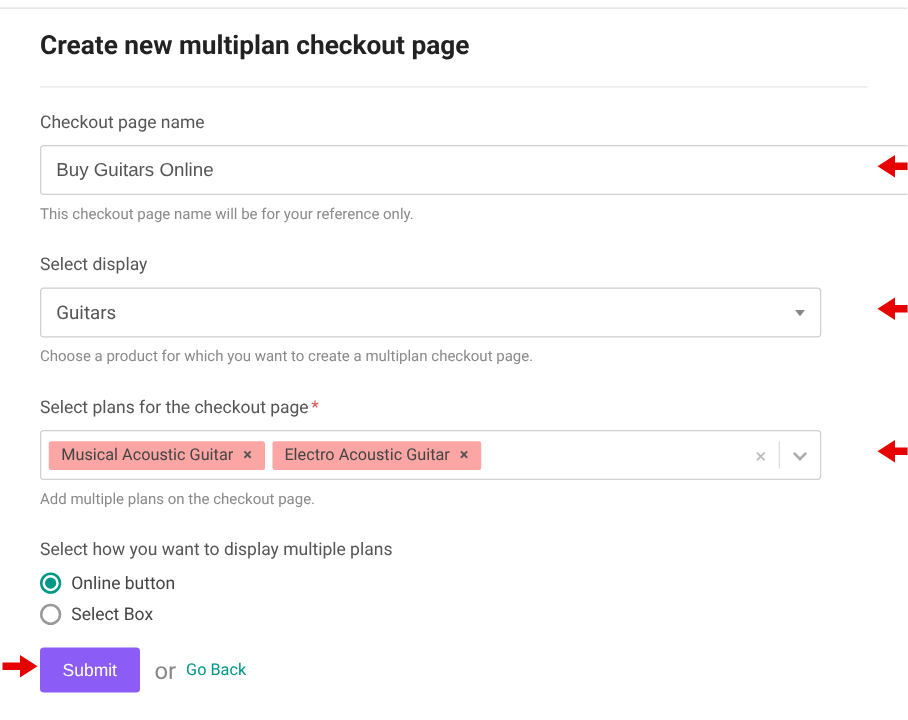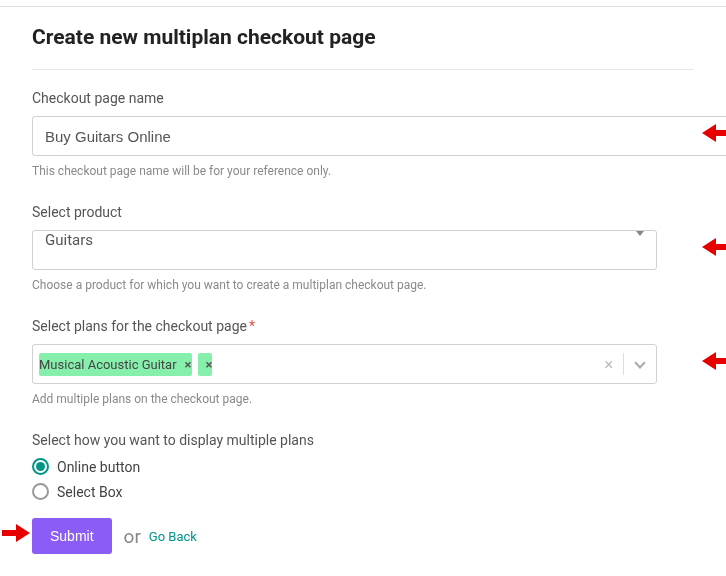--- a/index.html
+++ b/index.html
@@ -52,21 +52,21 @@
     font-size: 12px;
     color: #8a8a8a;
     margin-top: 8px;
   }
   .select-wrap {
     width: 625px;
     height: 40px;
     border: 1px solid #d0d0d0;
     border-radius: 3px;
     display: flex;
-    align-items: flex-start;
+    align-items: center;
     padding: 0 12px;
     cursor: pointer;
     position: relative;
   }
   .select-value { font-size: 15px; color: #555; flex: 1; }
   .caret-down {
     width: 0; height: 0;
     border-left: 4px solid transparent;
     border-right: 4px solid transparent;
     border-top: 5px solid #888;
@@ -75,23 +75,23 @@
     width: 625px;
     min-height: 40px;
     border: 1px solid #d0d0d0;
     border-radius: 3px;
     display: flex;
     align-items: center;
     padding: 4px 6px;
     position: relative;
   }
   .tag {
-    background: #86efac;
+    background: #fca5a5;
     border-radius: 2px;
-    padding: 4px 0;
+    padding: 4px 10px;
     font-size: 13px;
     color: #444;
     display: inline-flex;
     margin-right: 6px;
   }
   .tag-x {
     margin-left: 8px;
     color: #555;
     cursor: pointer;
     font-weight: bold;
@@ -214,41 +214,42 @@
     <label class="field-label">Checkout page name</label>
     <input type="text" class="text-input" value="Buy Guitars Online" style="">
     <div class="helper-text">This checkout page name will be for your reference only.</div>
     <div class="arrow arrow-right" style="left:670px; top:34px;">
       <div class="arrow-shaft"></div>
         <div class="arrow-head-left"></div>
     </div>
   </div>
 
   <div class="field-group">
-    <label class="field-label">Select product</label>
+    <label class="field-label">Select display</label>
     <div class="select-wrap">
       <span class="select-value">Guitars</span>
       <span class="caret-down"></span>
     </div>
     <div class="helper-text">Choose a product for which you want to create a multiplan checkout page.</div>
     <div class="arrow arrow-right" style="left:670px; top:34px;">
       <div class="arrow-shaft"></div>
         <div class="arrow-head-left"></div>
     </div>
   </div>
 
   <div class="field-group">
     <label class="field-label">
       <span>Select plans for the checkout page</span><span class="required-star">*</span>
     </label>
     <div class="multiselect-wrap">
       <span id="tags-container"><span class="tag">
             <span>Musical Acoustic Guitar</span>
             <span class="tag-x">×</span>
           </span><span class="tag">
+            <span>Electro Acoustic Guitar</span>
             <span class="tag-x">×</span>
           </span></span>
       <div class="multiselect-right">
         <span class="clear-x">×</span>
         <span class="vline"></span>
         <span class="chevron-box">
           <span class="chevron-down"></span>
         </span>
       </div>
     </div>

